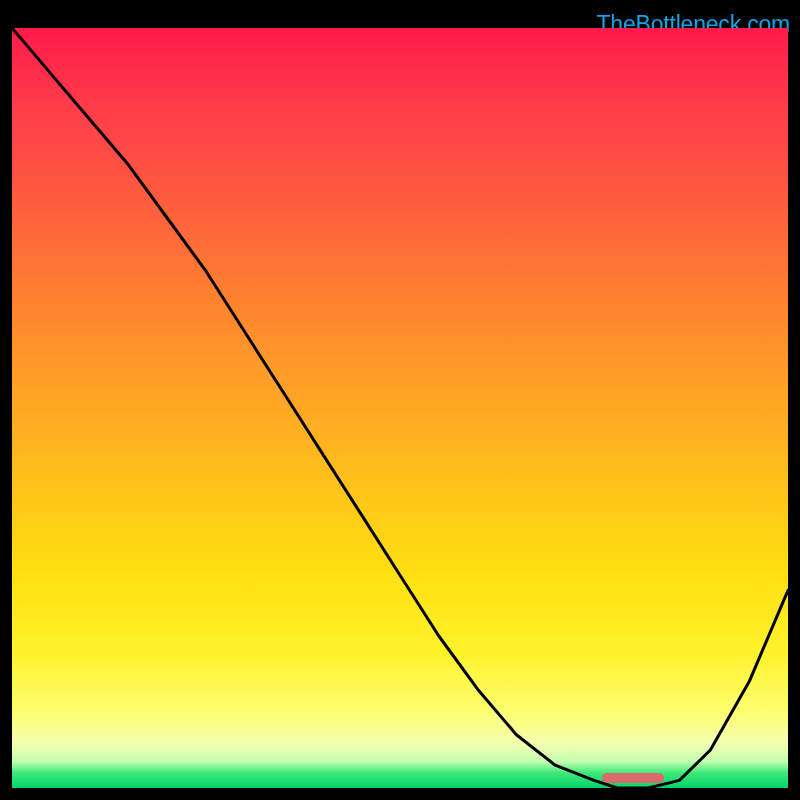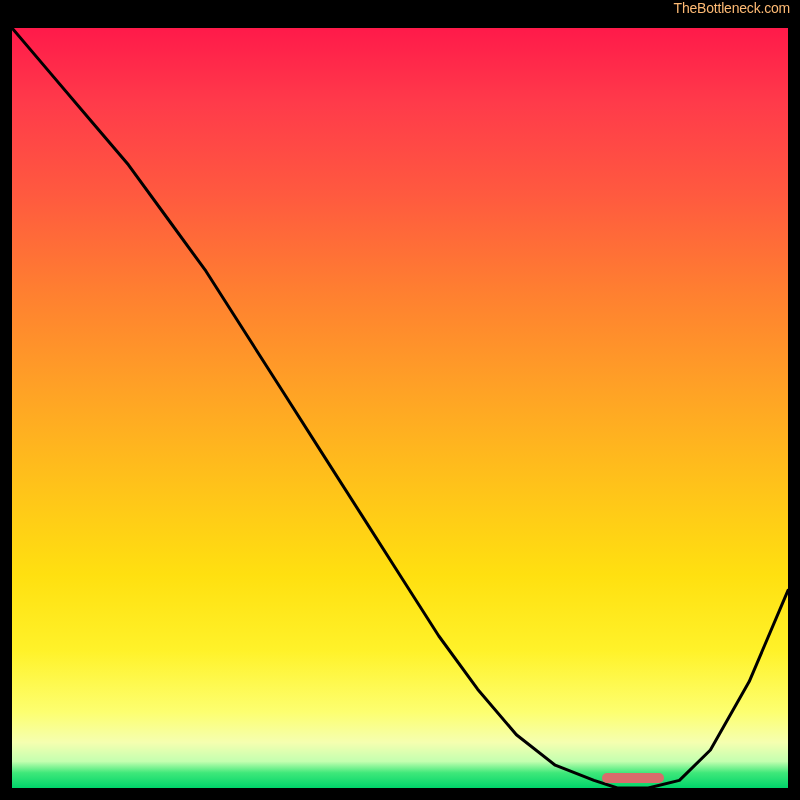--- a/index.html
+++ b/index.html
@@ -37,23 +37,23 @@
     inset: 0;
   }
   .marker {
     position: absolute;
     background: #d96b6b;
     border-radius: 6px;
   }
   .watermark {
     position: absolute;
     right: 10px;
-    top: 0;
-    color: #fdba74;
-    font-size: 14px;
+    top: 11px;
+    color: #0ea5e9;
+    font-size: 23px;
     font-family: Arial, sans-serif;
     letter-spacing: -0.2px;
   }
 </style>
 </head>
 <body>
 
 <div class="container">
   <div class="watermark">TheBottleneck.com</div>
   <div class="plot-area">

